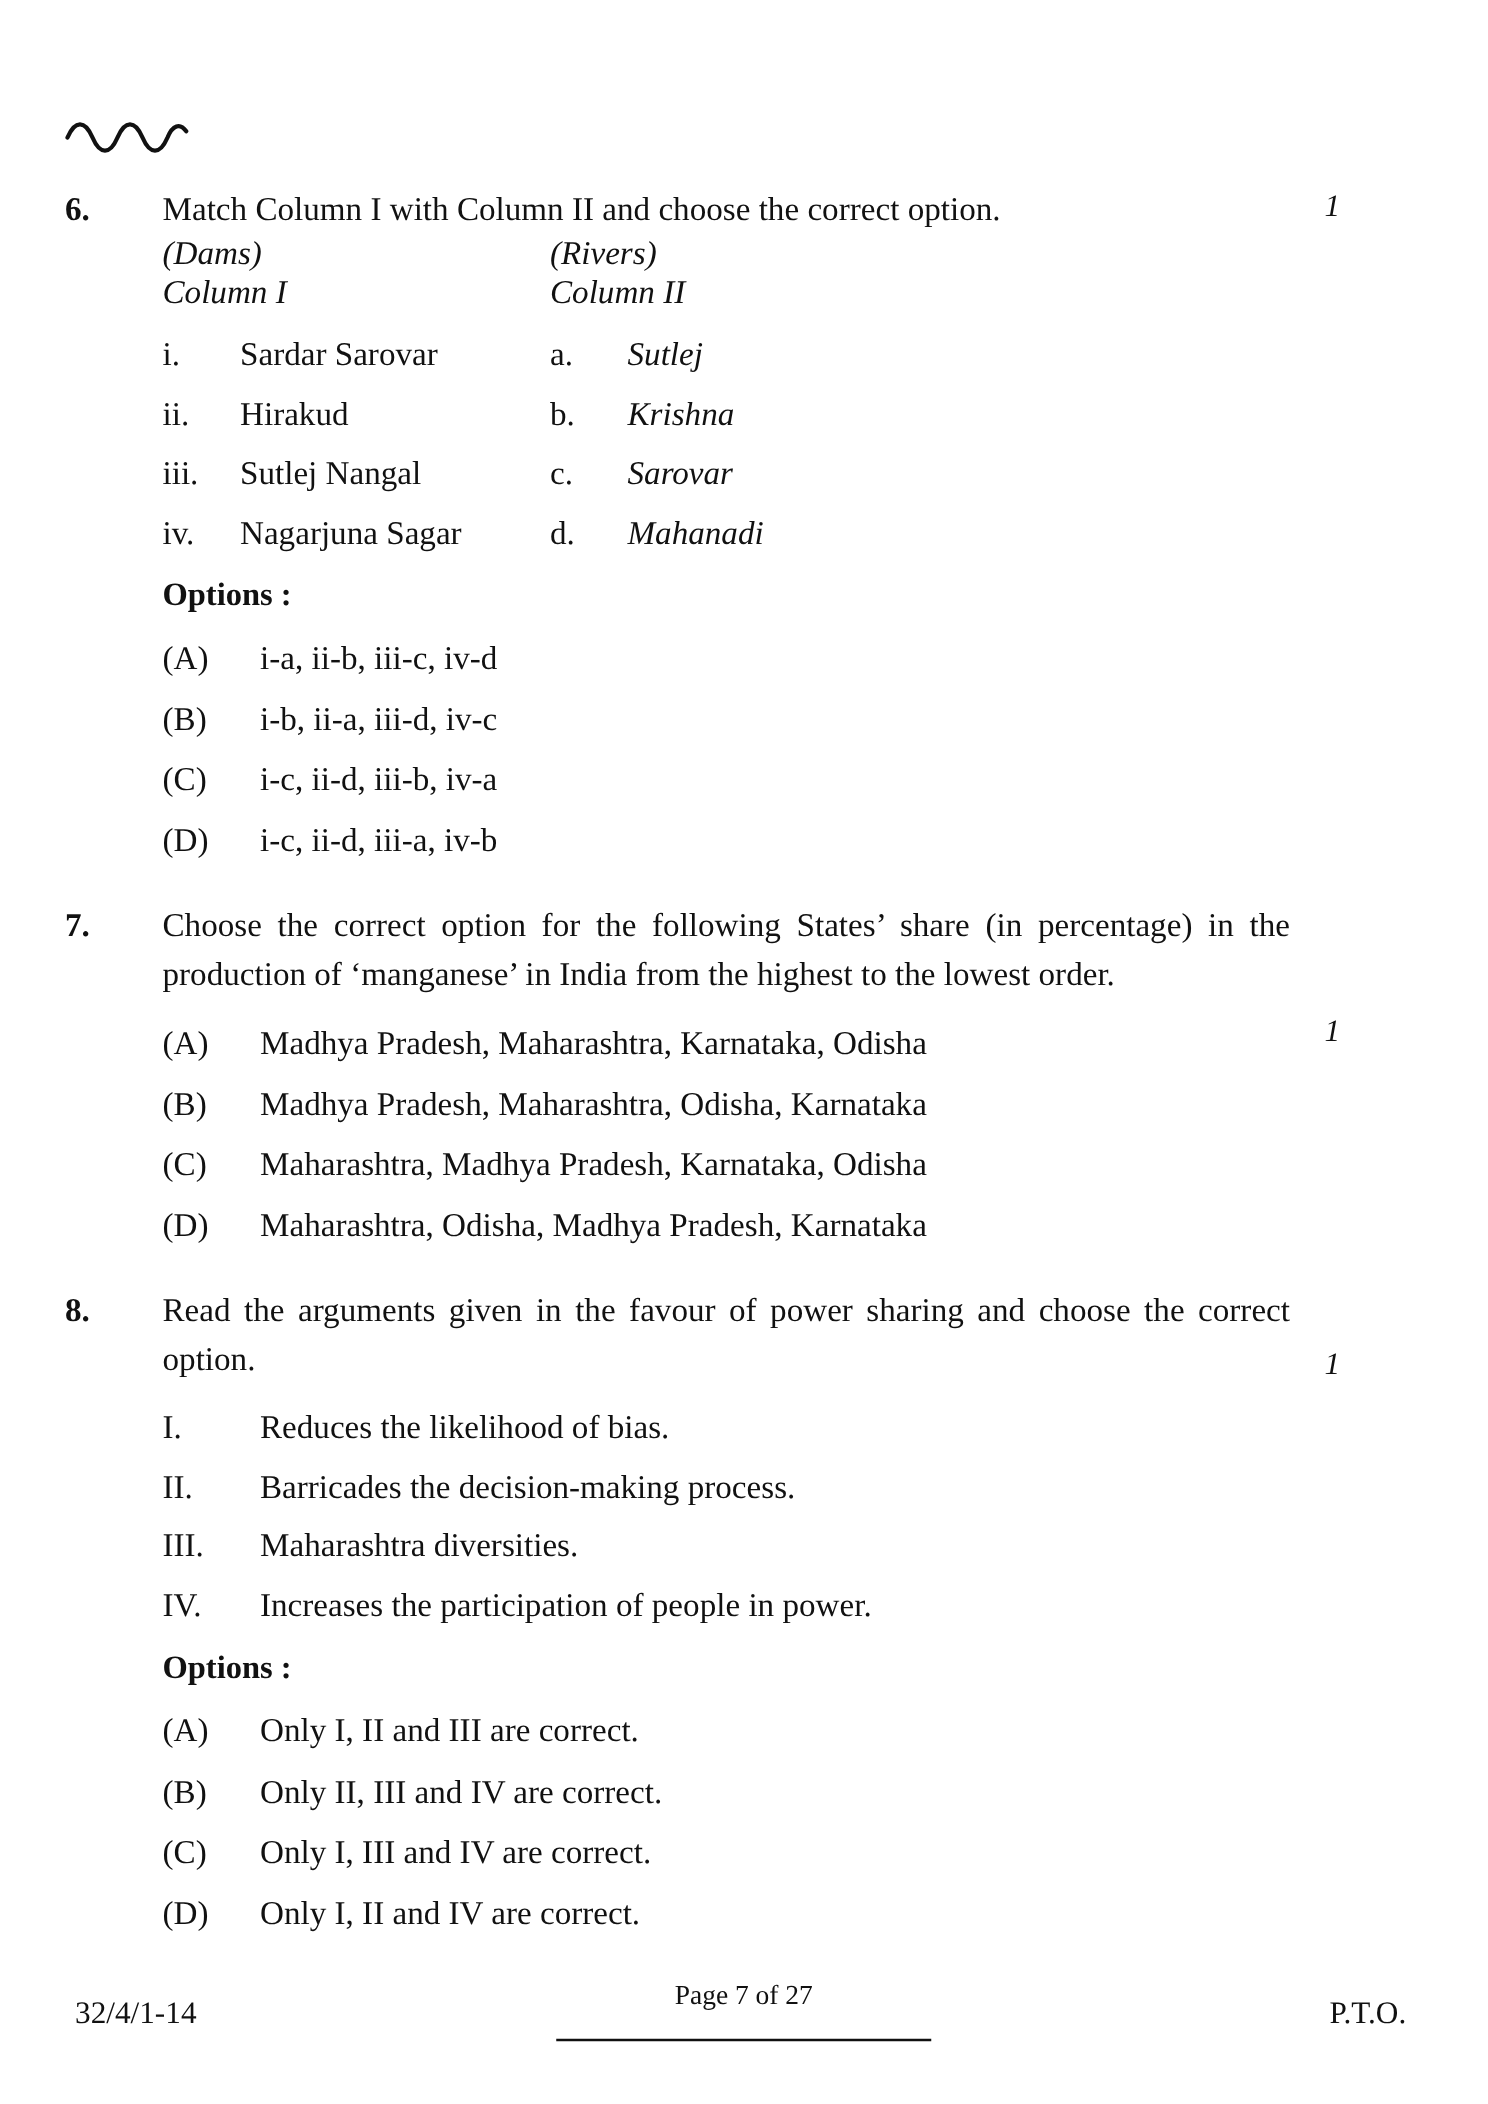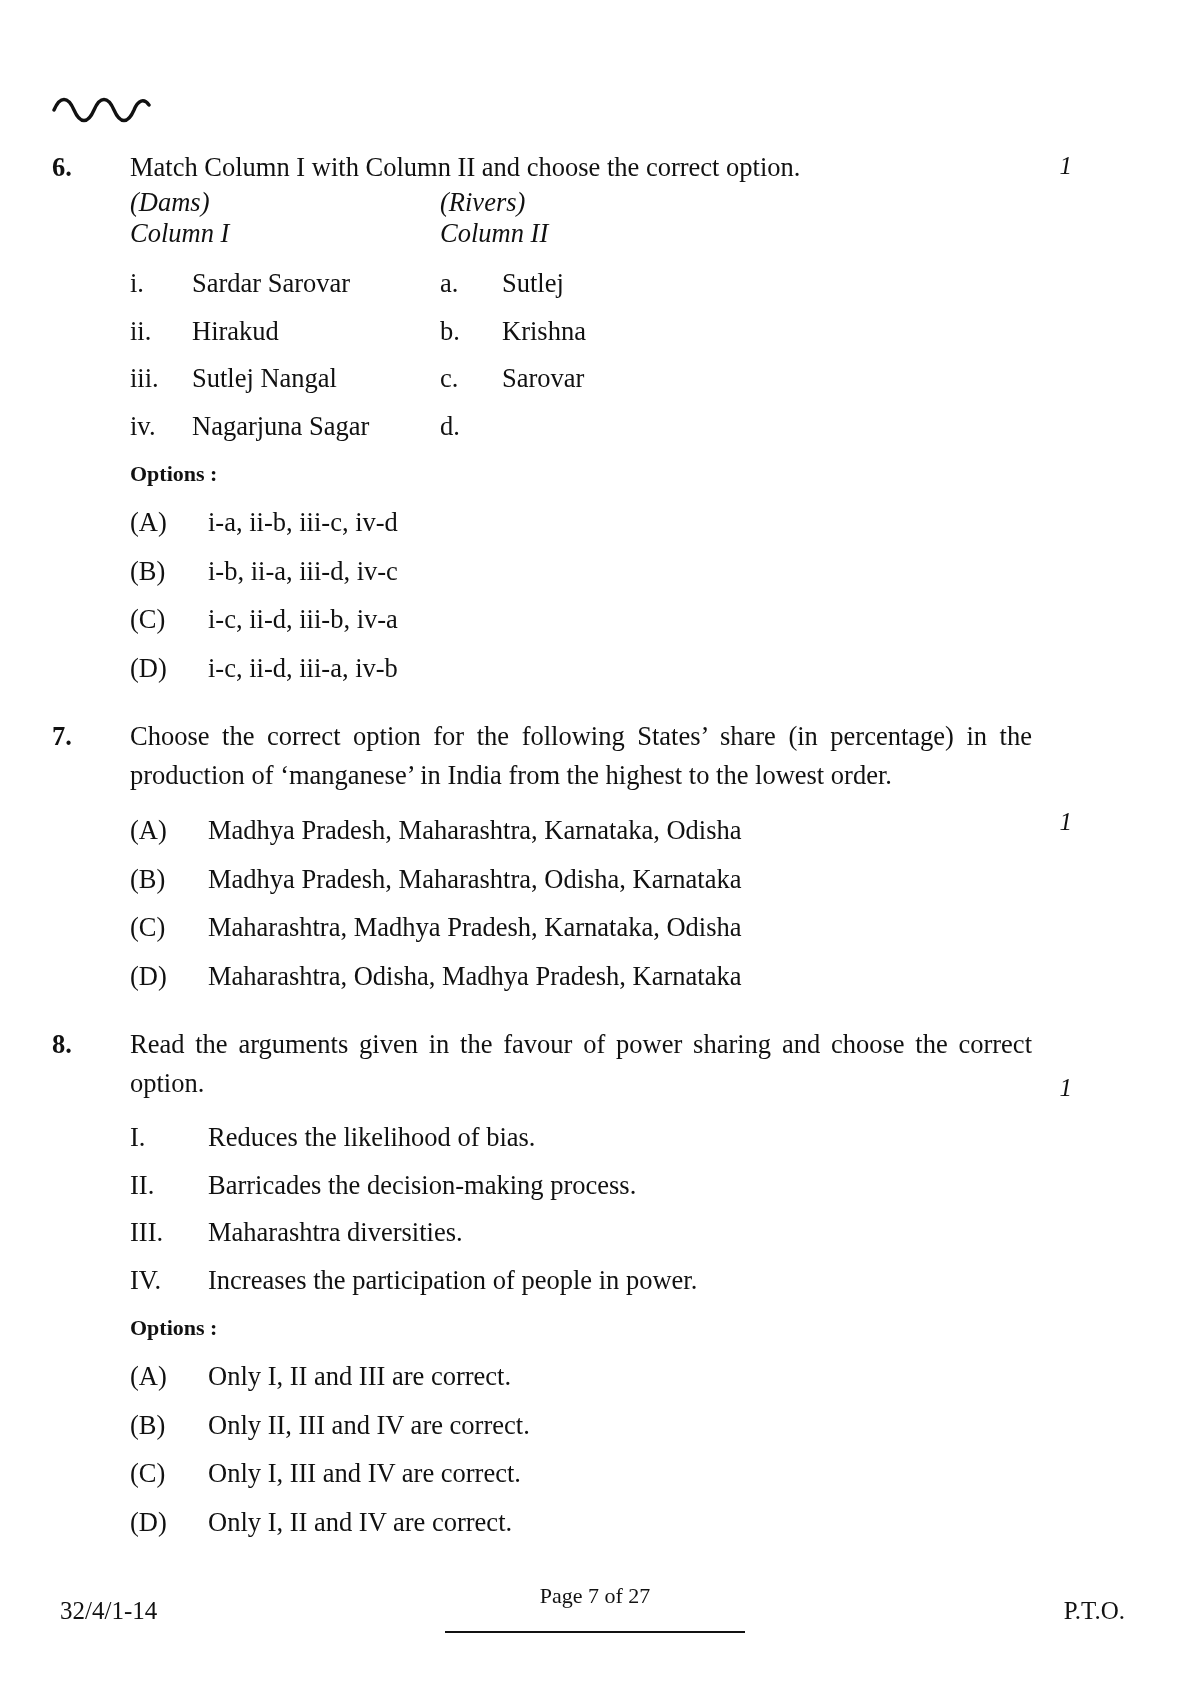--- a/index.html
+++ b/index.html
@@ -93,26 +93,26 @@
   .mt-row {
     display: flex;
     align-items: baseline;
     font-size: 26.5px;
     line-height: 1.0;
     margin-top: 21px;
   }
   .mt-row .lbl-i  { width: 62px; flex: 0 0 62px; }
   .mt-row .val-i  { width: 248px; flex: 0 0 248px; }
   .mt-row .lbl-a  { width: 62px; flex: 0 0 62px; }
-  .mt-row .val-a  { flex: 1 1 auto; }
+  .mt-row .val-a  { flex: 1 1 auto; font-style: italic; }
 
   
   .opt-label {
     font-weight: bold;
-    font-size: 22px;
+    font-size: 26px;
     margin-top: 22px;
     margin-bottom: 0;
   }
 
   
   .opt-row {
     display: flex;
     align-items: baseline;
     font-size: 26.5px;
     line-height: 1.0;
@@ -223,20 +223,21 @@
         <div class="mt-row">
           <div class="lbl-i">iii.</div>
           <div class="val-i">Sutlej Nangal</div>
           <div class="lbl-a">c.</div>
           <div class="val-a">Sarovar</div>
         </div>
         <div class="mt-row">
           <div class="lbl-i">iv.</div>
           <div class="val-i">Nagarjuna Sagar</div>
           <div class="lbl-a">d.</div>
+          <div class="val-a">Mahanadi</div>
         </div>
       </div>
 
       <div class="sub">
         <div class="opt-label">Options :</div>
         <div class="opt-row">
           <div class="opt-key">(A)</div>
           <div class="opt-val">i-a, ii-b, iii-c, iv-d</div>
         </div>
         <div class="opt-row">

